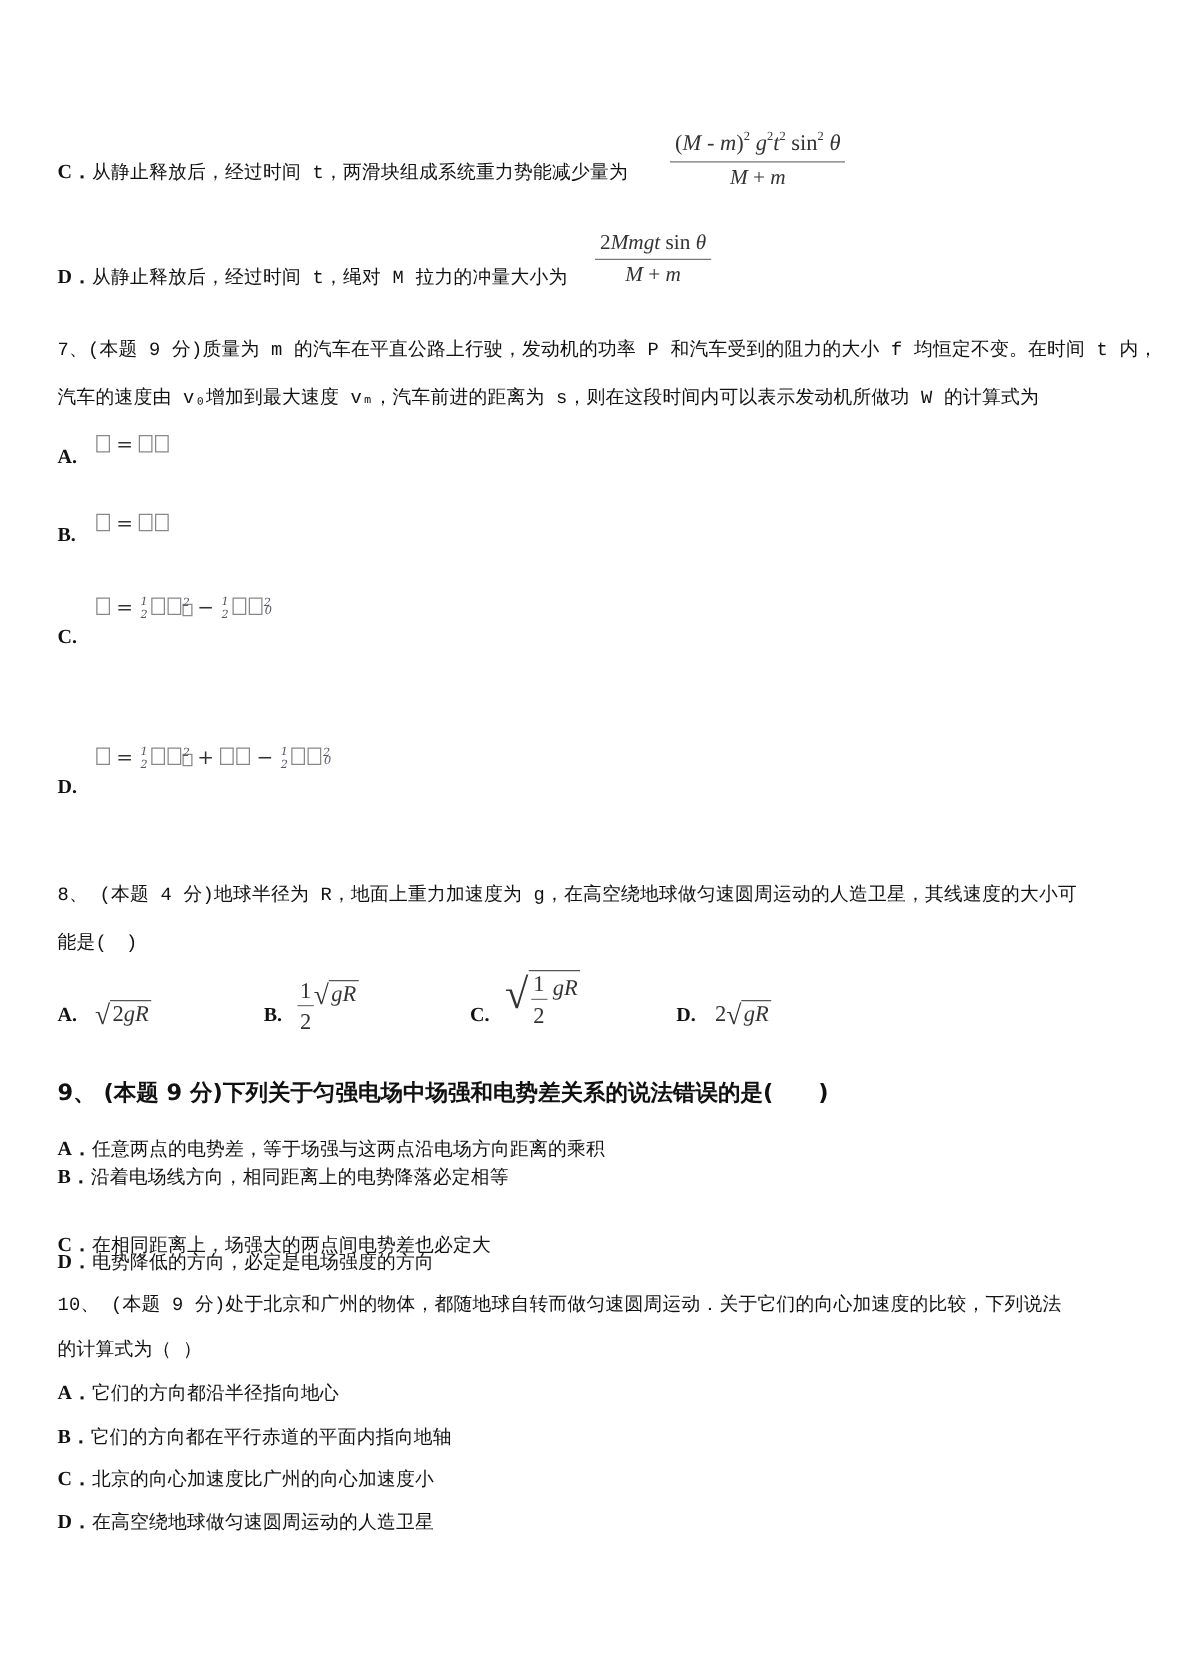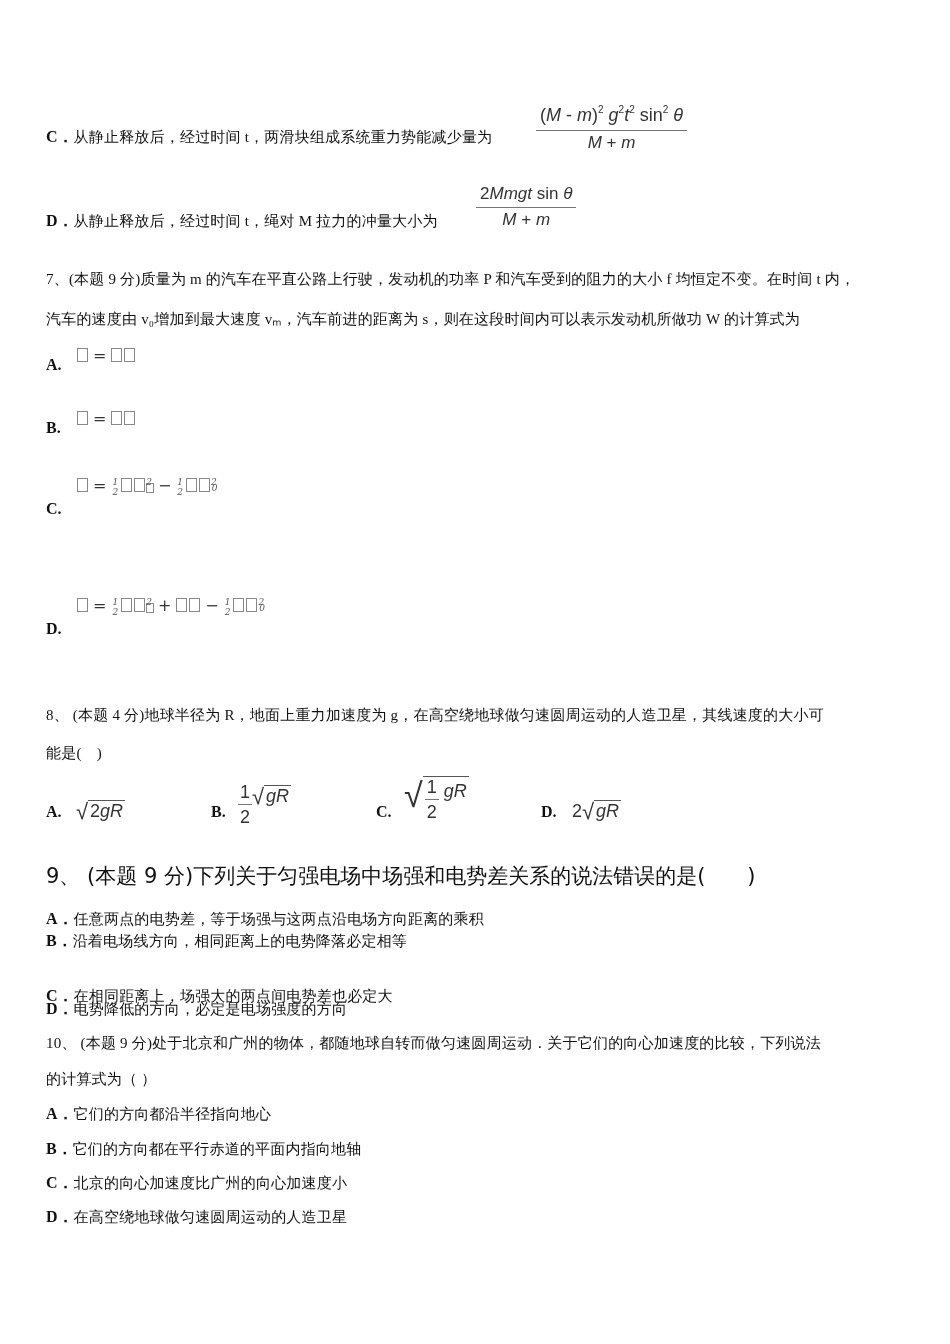--- a/index.html
+++ b/index.html
@@ -3,23 +3,23 @@
 <meta charset="utf-8">
 <style>
   html, body { margin: 0; padding: 0; background: #ffffff; }
   body {
     width: 950px; height: 1344px; position: relative; overflow: hidden;
     font-family: "DejaVu Serif", "Liberation Serif", serif;
     color: #111; font-size: 15px;
   }
   .abs { position: absolute; white-space: nowrap; }
   .lbl { font-weight: bold; font-family: "Liberation Serif", serif; font-size: 16px; }
-  .cn { font-family: Liberation Serif, serif; font-size: 15px; letter-spacing: 0.2px; }
-  .cnb { font-family: "DejaVu Sans", sans-serif; font-size: 21px; }
-  .math { font-family: Liberation Sans, sans-serif; font-style: italic; color: #333; }
+  .cn { font-family: Liberation Mono, monospace; font-size: 15px; letter-spacing: 0.2px; }
+  .cnb { font-family: "DejaVu Sans", sans-serif; font-size: 18px; font-weight: bold; }
+  .math { font-family: Liberation Serif, serif; font-style: italic; color: #333; }
   .frac { display: inline-flex; flex-direction: column; align-items: center; vertical-align: middle; }
   .frac .num { padding: 0 4px 3px; border-bottom: 1px solid #777; }
   .frac .den { padding-top: 2px; }
   .up { font-size: 10px; vertical-align: 8px; font-style: normal; }
   .rm { font-style: normal; }
   .sqrt { display: inline-block; position: relative; }
   .sqrt .rad { font-style: normal; font-size: 22px; color: #333; vertical-align: -2px; }
   .sqrt .under { border-top: 1px solid #555; padding: 0 2px; }
   .box { display: inline-block; width: 9px; height: 12px; border: 1px solid #888; margin: 0 1px; vertical-align: -1px; }
   .boxs { display: inline-block; width: 6px; height: 8px; border: 1px solid #888; vertical-align: -2px; }

